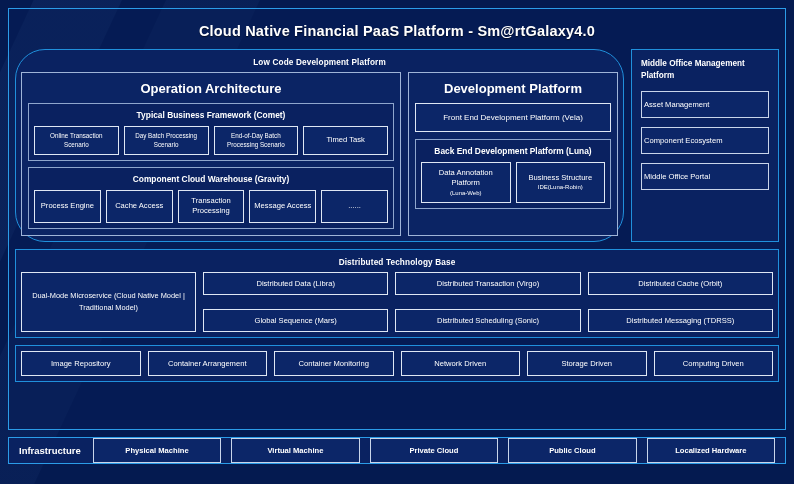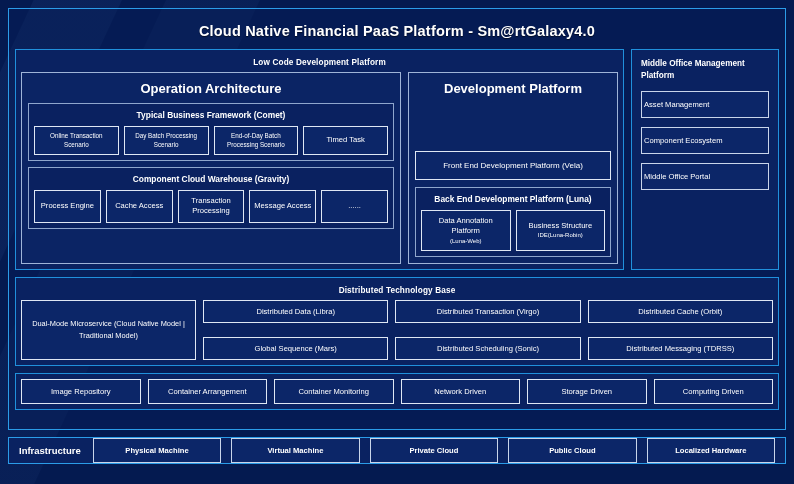--- a/index.html
+++ b/index.html
@@ -78,21 +78,21 @@
     letter-spacing: 0.15px;
   }
 
   
   .top-row {
     display: flex;
     gap: 7px;
     margin-bottom: 7px;
   }
 
-  .lowcode { flex: 1 1 auto; }
+  .lowcode { flex: 1 1 auto; border-radius: 30px; }
 
   .lowcode-inner {
     display: flex;
     gap: 7px;
   }
 
   .panel {
     border: 1px solid #9fb4d8;
     background: #0b2464;
     padding: 6px;
@@ -149,21 +149,20 @@
   .chip .sub { font-size: 6.0px; display: block; }
 
   
   .barchip {
     border: 1px solid #dfe7f4;
     background: #0c2668;
     color: #ffffff;
     font-size: 8px;
     text-align: center;
     padding: 9px 4px;
-    margin-top: 48px;
   }
 
   
   .middle-office {
     width: 148px;
     flex: 0 0 148px;
     border: 1px solid #2090dc;
     background: #0a2261;
     padding: 8px 9px 9px 9px;
   }

